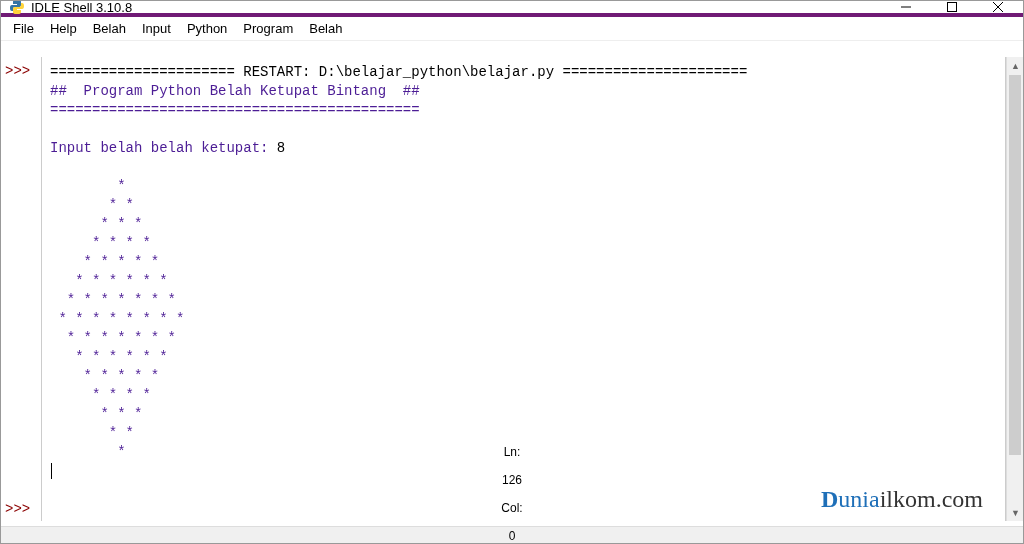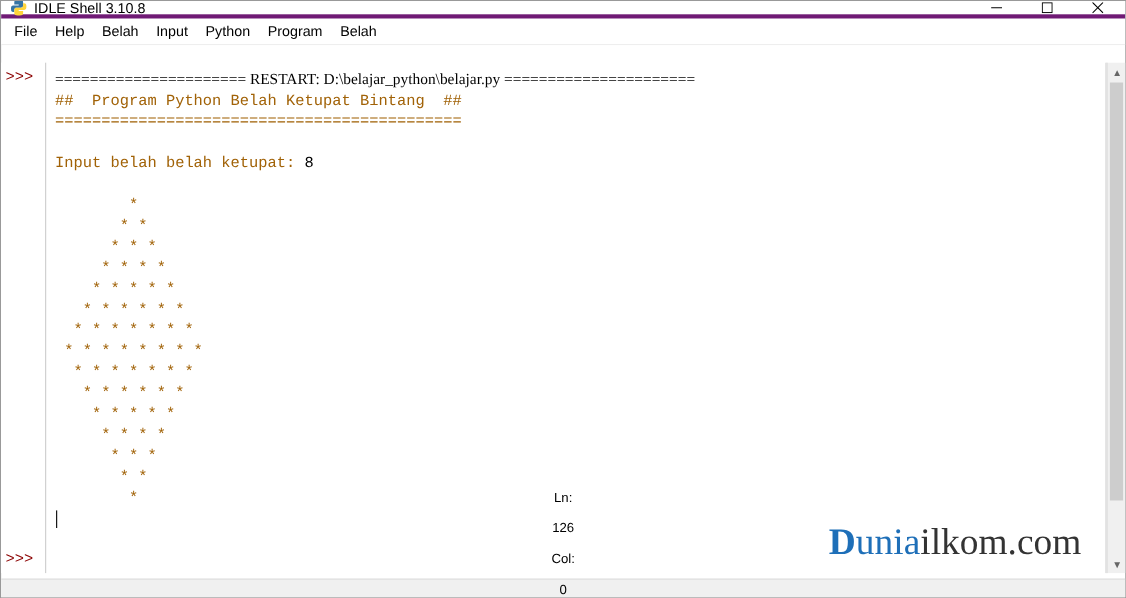--- a/index.html
+++ b/index.html
@@ -74,22 +74,22 @@
       position: relative;
       border-left: 1px solid #ccc;
       border-right: 1px solid #ccc;
       padding: 6px 8px 0 8px;
       font-family: "Courier New", monospace;
       font-size: 14px;
       line-height: 19px;
       white-space: pre;
       overflow: hidden;
     }
-    .restart-line { color: #000; font-family: Liberation Serif, serif; }
-    .blue { color: #a16207; }
+    .restart-line { color: #000; }
+    .blue { color: #4c1d95; }
     .input-val { color: #000; }
     .cursor {
       display: inline-block;
       width: 1px; height: 16px;
       background: #000;
       vertical-align: text-bottom;
       margin-left: 1px;
     }
     .scrollbar {
       width: 17px;
@@ -124,21 +124,21 @@
       padding: 0 10px;
       font-size: 12px;
       color: #000;
       flex-direction: column;
     }
     .watermark {
       position: absolute;
       right: 40px;
       bottom: 30px;
       font-family: Georgia, "Times New Roman", serif;
-      font-size: 34px;
+      font-size: 24px;
       color: #333;
       pointer-events: none;
       text-align: right;
     }
     .watermark .brandD { color: #1e6fb8; font-weight: bold; }
     .watermark .brandunia { color: #1e6fb8; }
   </style>
 </head>
 <body>
 

